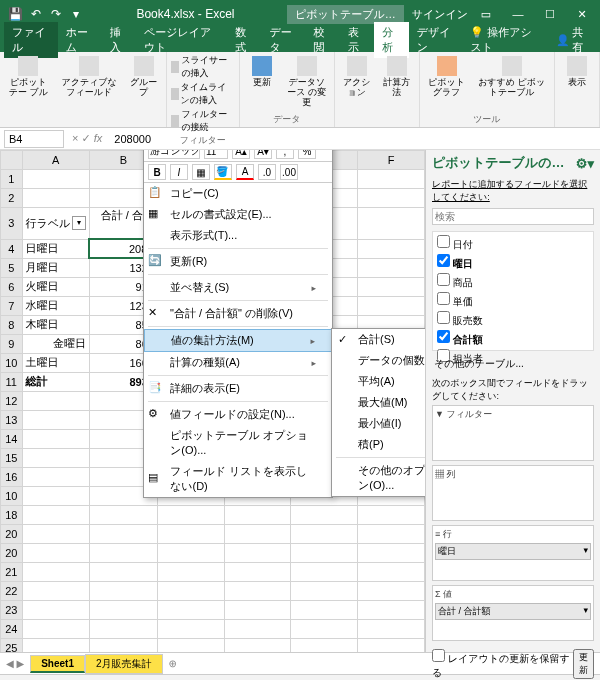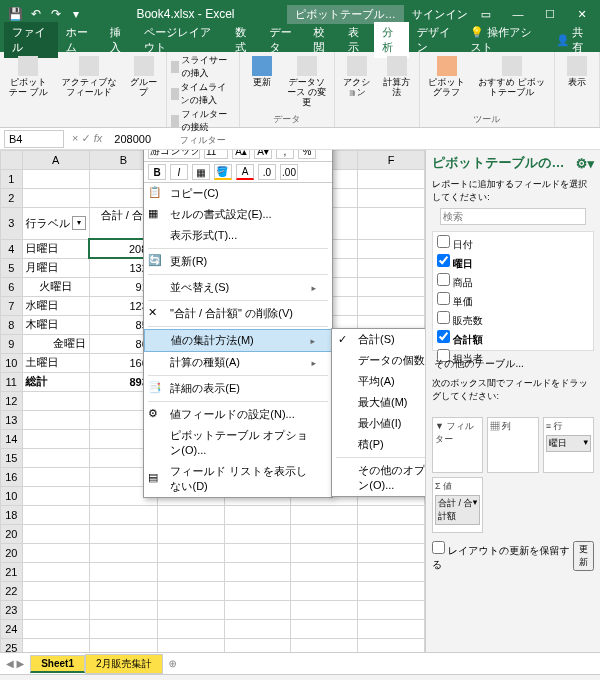--- a/index.html
+++ b/index.html
@@ -44,27 +44,27 @@
 .grid th.rowh { background: #e6e6e6; text-align: center; font-weight: normal; width: 22px; }
 .grid th.corner { background: #e6e6e6; width: 22px; }
 .grid td { padding: 0 3px; }
 .pvlabel { background: #fff; }
 .pvlabel .dd { float: right; border: 1px solid #999; width: 14px; height: 14px; text-align: center; line-height: 12px; font-size: 8px; }
 .selcell { border: 2px solid #217346 !important; }
 .totrow td, .totrow th.data { font-weight: bold; border-top: 1px solid #666; }
 
 .pane { width: 175px; background: #f3f3f3; border-left: 1px solid #ccc; display: flex; flex-direction: column; font-size: 10px; }
 .pane-title { padding: 4px 6px; color: #217346; font-weight: bold; font-size: 13px; display: flex; justify-content: space-between; align-items: center; }
-.pane-desc { padding: 2px 6px; font-size: 9px; }
-.pane-search { margin: 2px 14px; }
+.pane-desc { padding: 2px 6px; font-size: 9px; text-decoration: underline; }
+.pane-search { margin: 2px 6px; }
 .pane-search input { width: 100%; padding: 2px; border: 1px solid #ccc; font-size: 10px; }
 .fields { margin: 4px 6px; background: #fff; border: 1px solid #ddd; padding: 2px; height: 120px; }
 .fields label { display: block; padding: 1px 2px; font-size: 10px; }
 .areas { padding: 4px 6px; font-size: 9px; }
-.areagrid { display: grid; grid-template-columns: 1fr 1fr 1fr; gap: 4px; margin-top: 14px; }
+.areagrid { display: grid; grid-template-columns: 1fr; gap: 4px; margin-top: 2px; }
 .areabox { background: #fff; border: 1px solid #ccc; min-height: 56px; padding: 2px; }
 .areabox .albl { font-size: 9px; color: #444; margin-bottom: 2px; }
 .areabox .item { background: #e8e8e8; border: 1px solid #bbb; padding: 1px 2px; font-size: 9px; display: flex; justify-content: space-between; }
 
 .ctxmenu { position: absolute; background: #fff; border: 1px solid #999; box-shadow: 2px 2px 6px rgba(0,0,0,0.3); font-size: 11px; z-index: 100; }
 .minibar { display: flex; align-items: center; gap: 4px; padding: 2px 4px; border-bottom: 1px solid #ccc; }
 .minibar input, .minibar select { font-size: 10px; border: 1px solid #ccc; padding: 1px; }
 .minibar .mbtn { width: 18px; height: 16px; border: 1px solid #ccc; display: inline-flex; align-items: center; justify-content: center; font-size: 10px; }
 .ctxmenu .mi { padding: 3px 16px 3px 26px; display: flex; justify-content: space-between; align-items: center; position: relative; }
 .ctxmenu .mi.hl { background: #cde6f7; border: 1px solid #7ab6e0; }
@@ -268,21 +268,21 @@
             <th class="rowh">5</th>
             <td class="" style="text-align:left">月曜日</td>
             <td class="" style="text-align:right">1325</td>
             <td class="" style="text-align:left"></td>
             <td class="" style="text-align:left"></td>
             <td class="" style="text-align:left"></td>
             <td class="" style="text-align:left"></td>
           </tr>
           <tr>
             <th class="rowh">6</th>
-            <td class="" style="text-align:center">火曜日</td>
+            <td class="" style="text-align:left">火曜日</td>
             <td class="" style="text-align:right">915</td>
             <td class="" style="text-align:left"></td>
             <td class="" style="text-align:left"></td>
             <td class="" style="text-align:left"></td>
             <td class="" style="text-align:left"></td>
           </tr>
           <tr>
             <th class="rowh">7</th>
             <td class="" style="text-align:left">水曜日</td>
             <td class="" style="text-align:right">1235</td>

